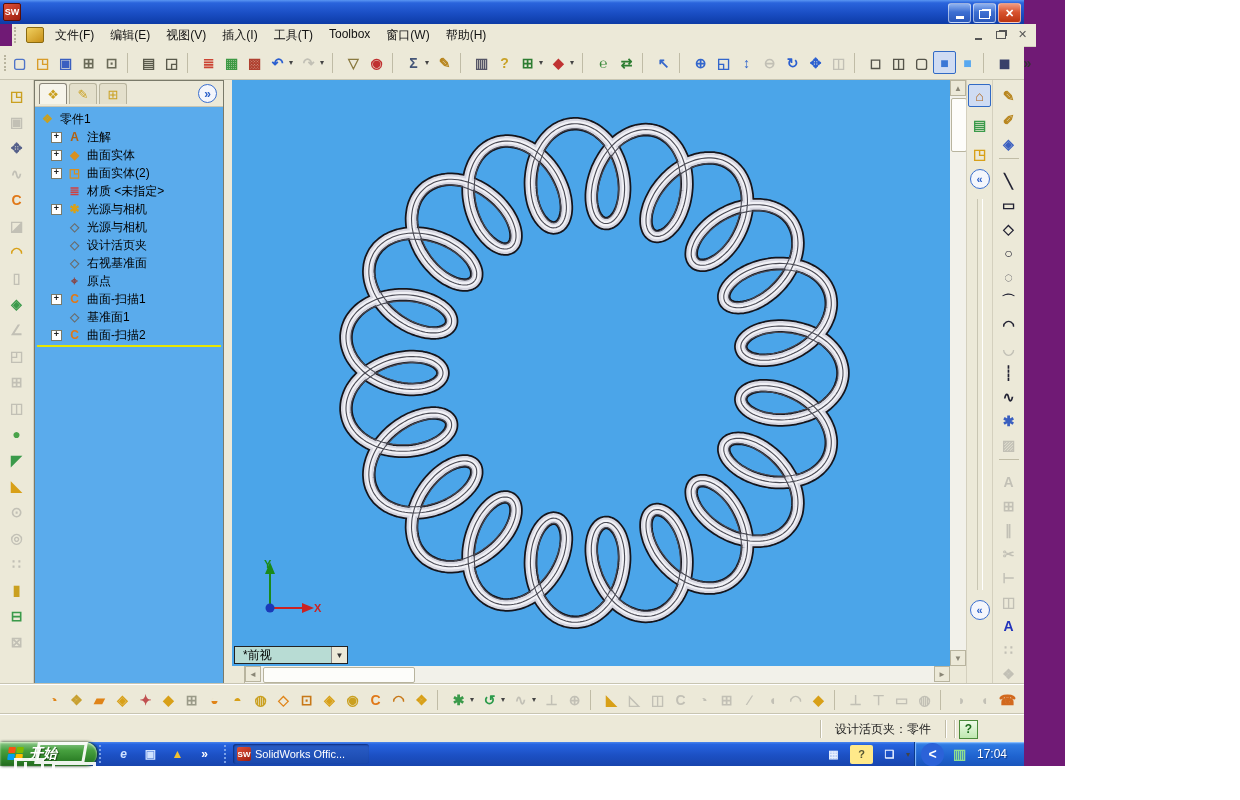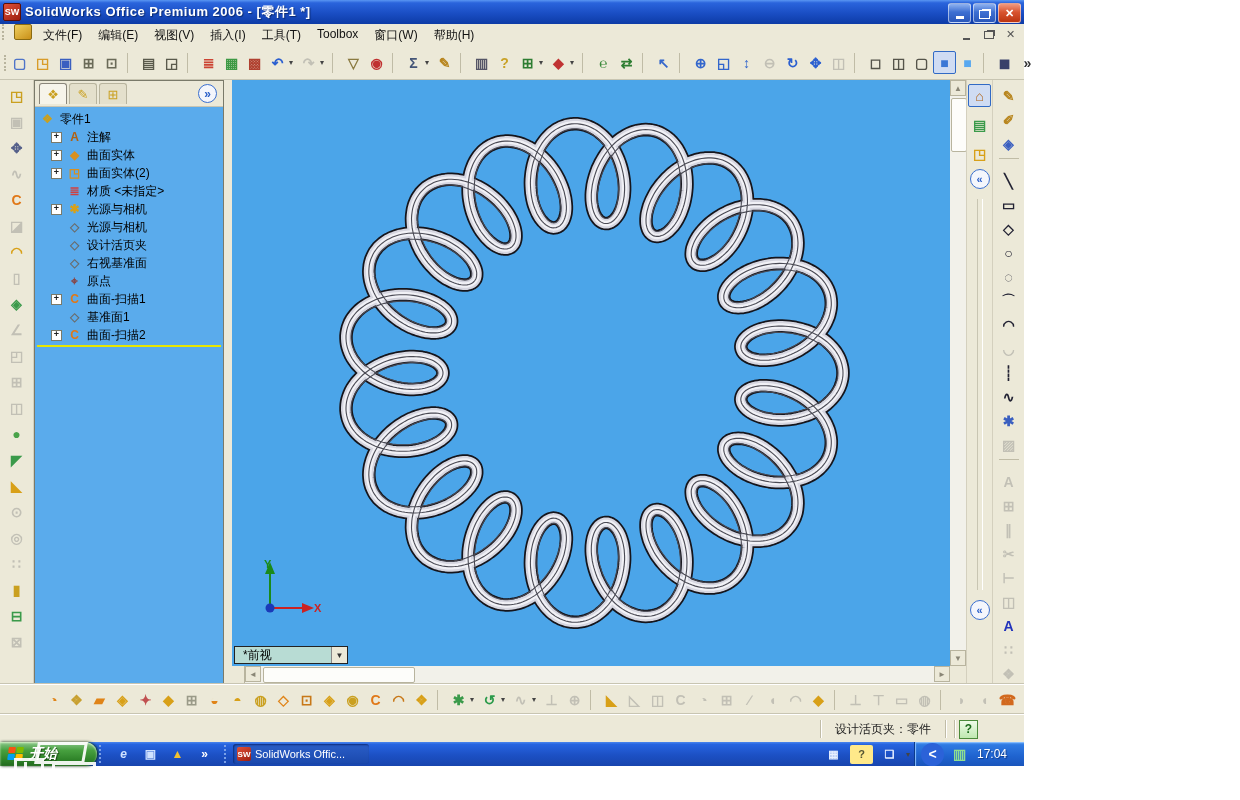--- a/index.html
+++ b/index.html
@@ -1,39 +1,39 @@
 <!DOCTYPE html>
 <html><head>
 <meta charset="utf-8">
 <style>
   html,body{margin:0;padding:0;background:#ffffff;}
   body{font-family:"Liberation Sans",sans-serif;-webkit-font-smoothing:none;}
   #stage{position:relative;width:1240px;height:800px;background:#fff;overflow:hidden;}
-  #app{position:absolute;left:0;top:0;width:1024px;height:766px;background:#701a75;}
+  #app{position:absolute;left:0;top:0;width:1024px;height:766px;background:#701a75;padding-left:41px;}
 
   
   .titlebar{position:absolute;left:0;top:0;width:1024px;height:24px;
     background:linear-gradient(180deg,#5a96f2 0%,#2a64dc 12%,#1a4ec4 55%,#0d3ba6 100%);
     display:flex;align-items:center;color:#fff;}
   .app-icon{width:16px;height:16px;margin:0 4px 0 3px;background:linear-gradient(145deg,#e05038,#9c1e10);
     border:1px solid #5a0e06;border-radius:2px;color:#fff;font-size:9px;font-weight:bold;
     display:flex;align-items:center;justify-content:center;}
   .title-text{font-size:13px;font-weight:bold;letter-spacing:.5px;white-space:nowrap;
     text-shadow:1px 1px 1px #0a2a70;}
   .tb-btns{position:absolute;right:3px;top:3px;display:flex;gap:2px;}
   .wbtn{width:21px;height:18px;border-radius:3px;border:1px solid #ffffff88;
     background:linear-gradient(180deg,#8fb2f0,#3d6fd2 45%,#2a57ba);display:flex;align-items:center;justify-content:center;
     color:#fff;font-size:11px;font-weight:bold;}
   .wbtn.close{background:linear-gradient(180deg,#f09a80,#d85430 45%,#bc3410);}
   .min-glyph{width:8px;height:3px;background:#fff;margin-top:9px;}
   .restore-glyph{width:9px;height:7px;border:1px solid #fff;box-shadow:2px -2px 0 -1px #fff;margin-top:2px;}
 
   
-  .menubar{position:absolute;left:0;top:24px;width:1024px;height:22px;background:#ece9d8;
-    border-bottom:1px solid #d4d0be;display:flex;}
+  .menubar{position:absolute;left:12px;top:24px;width:1024px;height:22px;background:#ece9d8;
+    border-bottom:1px solid #d4d0be;display:flex;align-items:center;}
   .grip{width:5px;height:16px;margin:0 2px;border-left:2px dotted #b8b49e;}
   .child-icon{width:16px;height:14px;margin:0 3px;background:linear-gradient(145deg,#f0d060,#c89018);
     border:1px solid #8a6a10;border-radius:2px;}
   .menu-item{padding:3px 8px;font-size:12px;color:#111;}
   .child-ctrls{position:absolute;right:4px;top:2px;display:flex;gap:3px;align-items:center;}
   .cbtn{width:17px;height:15px;display:flex;align-items:center;justify-content:center;color:#555;
     font-size:11px;border:1px solid transparent;}
   .cbtn .min2{width:7px;height:2px;background:#555;margin-top:8px;}
   .cbtn .rest2{width:8px;height:6px;border:1px solid #555;box-shadow:2px -2px 0 -1px #555;}
 
@@ -149,21 +149,20 @@
   .coil-edge{fill:none;stroke:#4a4a54;stroke-width:1.1;}
 </style>
 </head>
 <body>
 
 <div id="stage">
   <div id="app">
 
     <div class="titlebar">
       <div class="app-icon">SW</div>
-      <div class="title-text">SolidWorks Office Premium 2006 - [零件1 *]</div>
       <div class="tb-btns">
         <div class="wbtn">
             <span class="min-glyph"></span>
           </div>
         <div class="wbtn">
             <span class="restore-glyph"></span>
           </div>
         <div class="wbtn close">✕</div>
       </div>
     </div>

